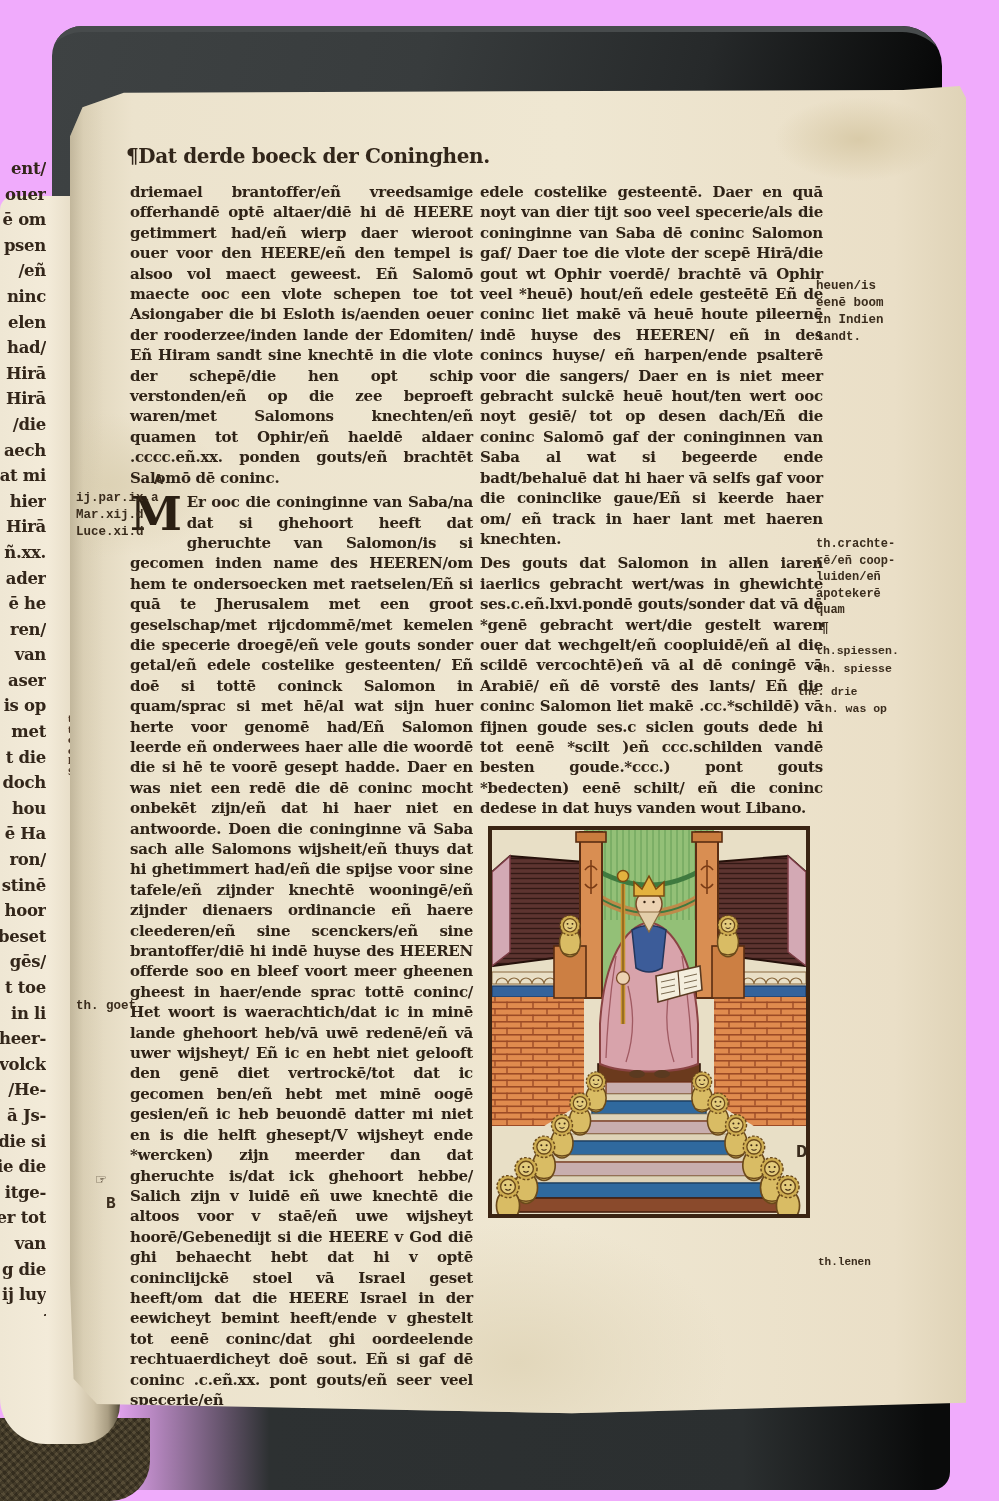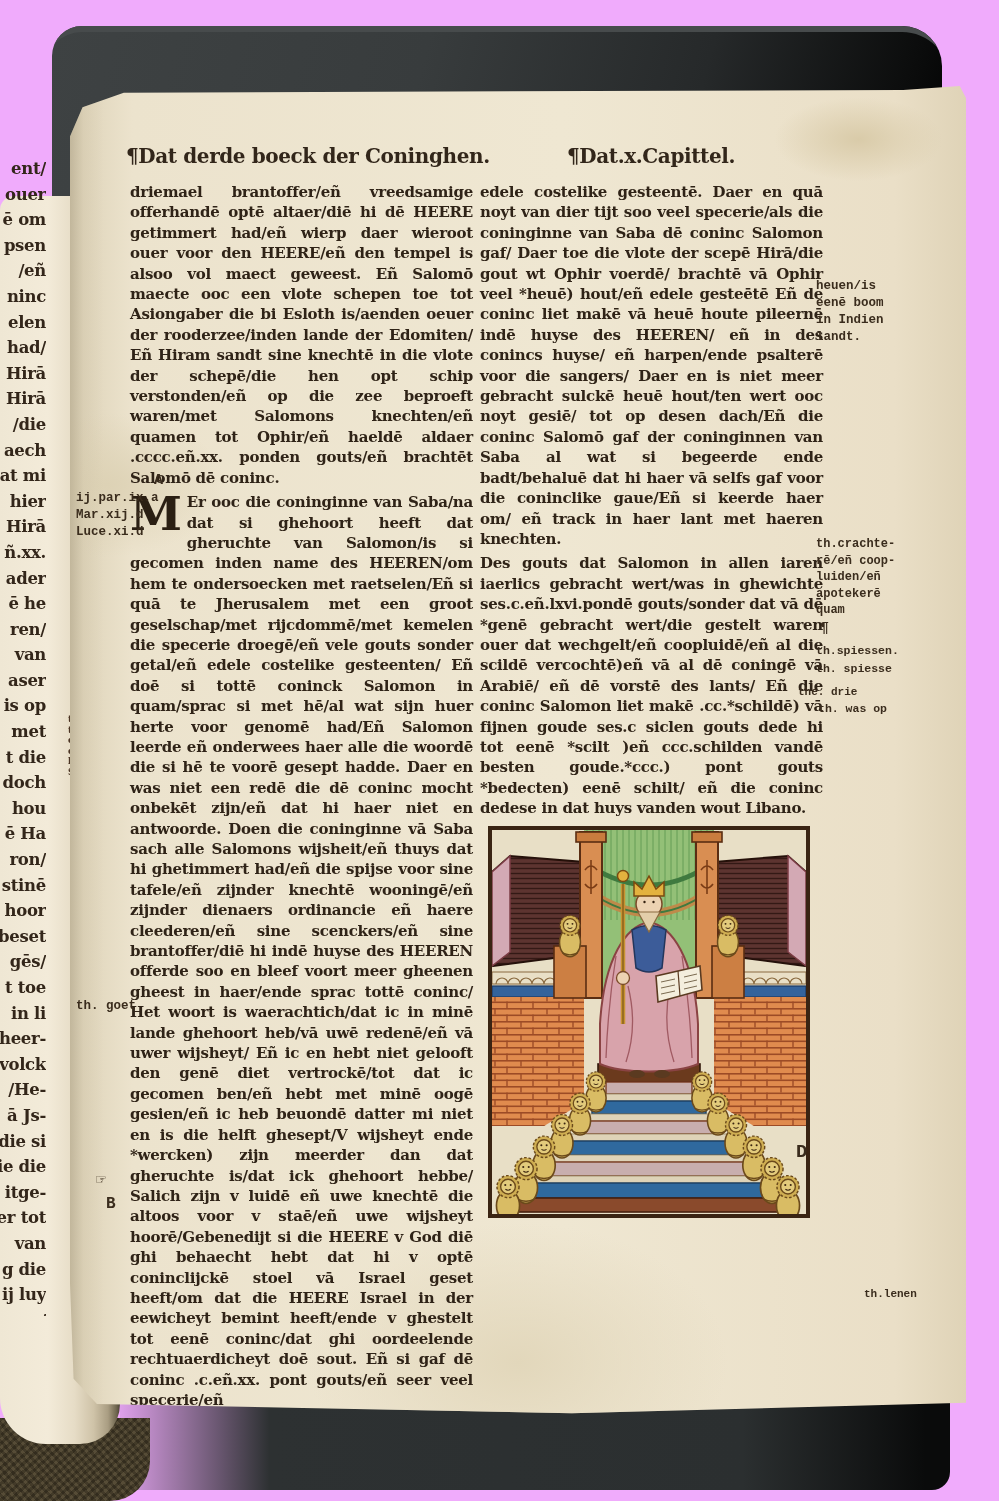--- a/index.html
+++ b/index.html
@@ -55,21 +55,21 @@
   .manicule{left:26px;top:1086px;font-size:17px;}
   .sig-b{left:36px;top:1110px;font-size:16px;}
   .heuen{left:746px;top:192px;}
   .crachteren{left:746px;top:450px;font-size:12px;line-height:16.5px;}
   .pilcrow2{left:750px;top:534px;font-size:15px;}
   .spiessen{left:746px;top:556px;font-size:11.5px;}
   .spiesse{left:746px;top:574px;font-size:11.5px;}
   .drie{left:728px;top:598px;font-size:11px;}
   .wasop{left:748px;top:614px;font-size:11.5px;}
   .sig-d{left:726px;top:1058px;font-size:19px;}
-  .lenen{left:748px;top:1200px;font-size:11px;margin-left:46px;}
+  .lenen{left:748px;top:1168px;font-size:11px;}
 </style>
 </head>
 <body>
 
 <div class="scene">
 
   <div class="cover-top"></div>
   <div class="cover-bottom"></div>
   <div class="cloth"></div>
 
@@ -133,21 +133,20 @@
         <div>der ha</div>
         <div>burse</div>
         <div>Solo</div>
       </div>
   </div>
 
   <div class="page">
     <div class="gutter-shade"></div>
 
     <div class="colhead ch-left">¶Dat derde boeck der Coninghen.</div>
-    <div class="colhead ch-right">¶Dat.x.Capittel.</div>
 
     <div class="col col-left">
       <p>driemael brantoffer/eñ vreedsamige offerhandē optē altaer/diē hi dē HEERE getimmert had/eñ wierp daer wieroot ouer voor den HEERE/eñ den tempel is alsoo vol maect geweest. Eñ Salomō maecte ooc een vlote schepen toe tot Asiongaber die bi Esloth is/aenden oeuer der rooderzee/inden lande der Edomiten/ Eñ Hiram sandt sine knechtē in die vlote der schepē/die hen opt schip verstonden/eñ op die zee beproeft waren/met Salomons knechten/eñ quamen tot Ophir/eñ haeldē aldaer .cccc.eñ.xx. ponden gouts/eñ brachtēt Salomō dē coninc.</p>
       <p><span class="dropcap">M</span><span>Er ooc die coninginne van Saba/na dat si ghehoort heeft dat gheruchte van Salomon/is si gecomen inden name des HEEREN/om hem te ondersoecken met raetselen/Eñ si quā te Jherusalem met een groot geselschap/met rijcdommē/met kemelen die specerie droegē/eñ vele gouts sonder getal/eñ edele costelike gesteenten/ Eñ doē si tottē coninck Salomon in quam/sprac si met hē/al wat sijn huer herte voor genomē had/Eñ Salomon leerde eñ onderwees haer alle die woordē die si hē te voorē gesept hadde. Daer en was niet een redē die dē coninc mocht onbekēt zijn/eñ dat hi haer niet en antwoorde. Doen die coninginne vā Saba sach alle Salomons wijsheit/eñ thuys dat hi ghetimmert had/eñ die spijse voor sine tafele/eñ zijnder knechtē wooningē/eñ zijnder dienaers ordinancie eñ haere cleederen/eñ sine scenckers/eñ sine brantoffer/diē hi indē huyse des HEEREN offerde soo en bleef voort meer gheenen gheest in haer/ende sprac tottē coninc/ Het woort is waerachtich/dat ic in minē lande ghehoort heb/vā uwē redenē/eñ vā uwer wijsheyt/ Eñ ic en hebt niet gelooft den genē diet vertrockē/tot dat ic gecomen ben/eñ hebt met minē oogē gesien/eñ ic heb beuondē datter mi niet en is die helft ghesept/V wijsheyt ende *wercken) zijn meerder dan dat gheruchte is/dat ick ghehoort hebbe/ Salich zijn v luidē eñ uwe knechtē die altoos voor v staē/eñ uwe wijsheyt hoorē/Gebenedijt si die HEERE v God diē ghi behaecht hebt dat hi v optē coninclijckē stoel vā Israel geset heeft/om dat die HEERE Israel in der eewicheyt bemint heeft/ende v ghestelt tot eenē coninc/dat ghi oordeelende rechtuaerdicheyt doē sout. Eñ si gaf dē coninc .c.eñ.xx. pont gouts/eñ seer veel specerie/eñ</span></p>
     </div>
 
     <div class="col col-right">
       <p>edele costelike gesteentē. Daer en quā noyt van dier tijt soo veel specerie/als die coninginne van Saba dē coninc Salomon gaf/ Daer toe die vlote der scepē Hirā/die gout wt Ophir voerdē/ brachtē vā Ophir veel *heuē) hout/eñ edele gesteētē Eñ de coninc liet makē vā heuē houte pileernē indē huyse des HEEREN/ eñ in des conincs huyse/ eñ harpen/ende psalterē voor die sangers/ Daer en is niet meer gebracht sulckē heuē hout/ten wert ooc noyt gesiē/ tot op desen dach/Eñ die coninc Salomō gaf der coninginnen van Saba al wat si begeerde ende badt/behaluē dat hi haer vā selfs gaf voor die coninclike gaue/Eñ si keerde haer om/ eñ track in haer lant met haeren knechten.</p>
       <p>Des gouts dat Salomon in allen iaren iaerlics gebracht wert/was in ghewichte ses.c.eñ.lxvi.pondē gouts/sonder dat vā dē *genē gebracht wert/die gestelt waren ouer dat wechgelt/eñ coopluidē/eñ al die scildē vercochtē)eñ vā al dē coningē vā Arabiē/ eñ dē vorstē des lants/ Eñ die coninc Salomon liet makē .cc.*schildē) vā fijnen goude ses.c siclen gouts dede hi tot eenē *scilt )eñ ccc.schilden vandē besten goude.*ccc.) pont gouts *bedecten) eenē schilt/ eñ die coninc dedese in dat huys vanden wout Libano.</p>
 

